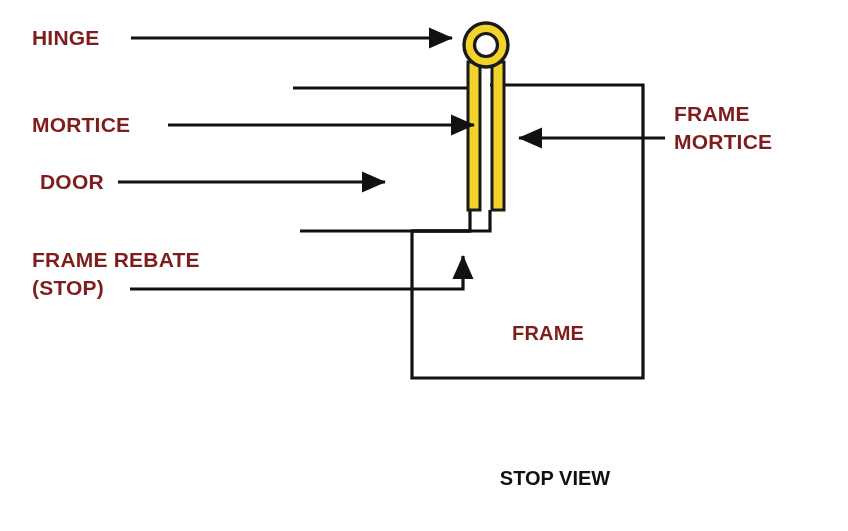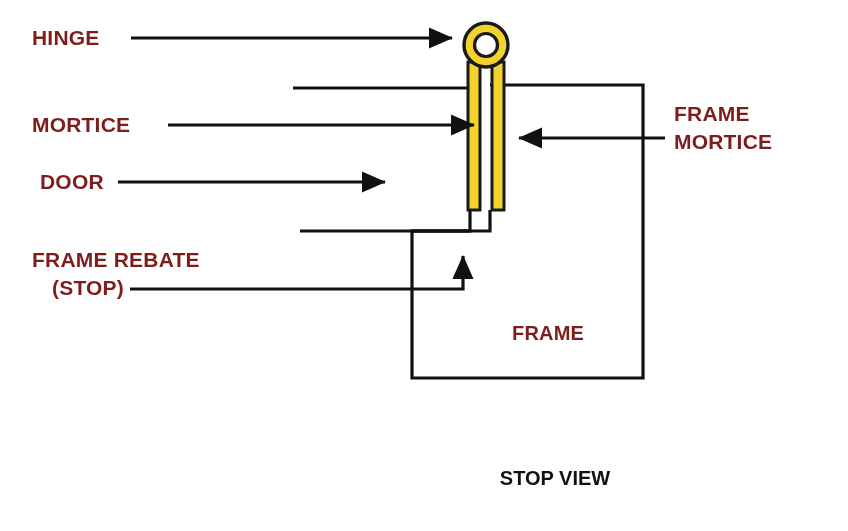--- a/index.html
+++ b/index.html
@@ -93,21 +93,21 @@
     </g>
   </svg>
 
   <div class="lbl lbl-lg" style="left:32px; top:26px;">HINGE</div>
 
   <div class="lbl lbl-lg" style="left:32px; top:113px;">MORTICE</div>
 
   <div class="lbl lbl-lg" style="left:40px; top:170px;">DOOR</div>
 
   <div class="lbl lbl-lg" style="left:32px; top:216px;margin-top:32px;">FRAME REBATE</div>
-  <div class="lbl lbl-lg" style="left:32px; top:276px;margin-left:20px;">(STOP)</div>
+  <div class="lbl lbl-lg" style="left:32px; top:276px;">(STOP)</div>
 
   <div class="lbl lbl-lg" style="left:674px; top:102px;">FRAME</div>
   <div class="lbl lbl-lg" style="left:674px; top:130px;">MORTICE</div>
 
   <div class="lbl lbl-md" style="left:512px; top:322px;">FRAME</div>
 
   <div class="cap" style="left:305px; top:412px; width:500px;">
     <div>STOP VIEW</div>
     
     

